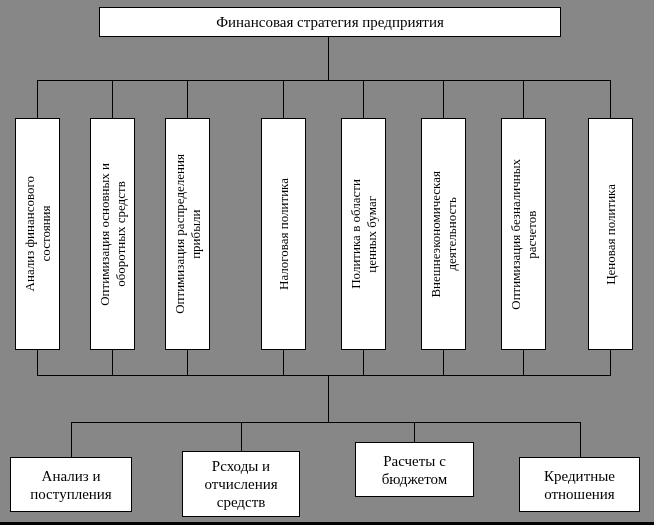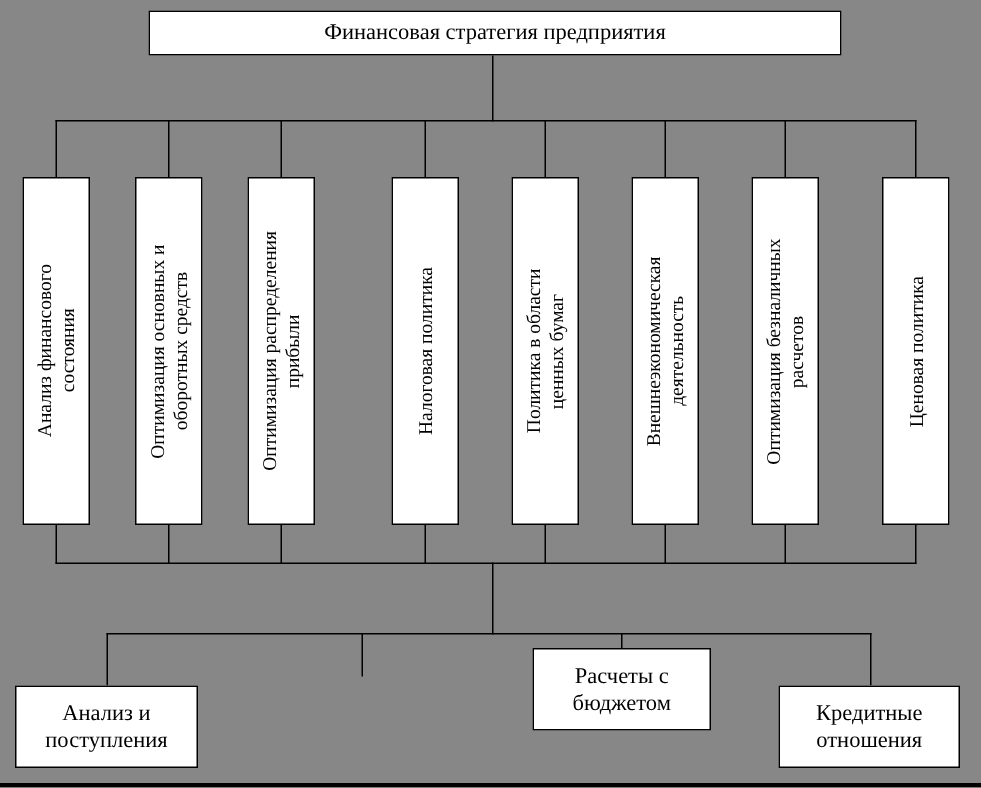--- a/index.html
+++ b/index.html
@@ -108,21 +108,26 @@
 
   <div class="line" style="left:71px;top:422px;width:1px;height:35px;"></div>
   <div class="line" style="left:241px;top:422px;width:1px;height:29px;"></div>
   <div class="line" style="left:414px;top:422px;width:1px;height:35px;"></div>
   <div class="line" style="left:580px;top:422px;width:1px;height:35px;"></div>
 
   <div class="box bbox" style="left:10px;top:457px;width:122px;height:55px;">
     <span>Анализ и
 поступления</span>
   </div>
-  <div class="box bbox" style="left:355px;top:432px;width:119px;height:55px;">
+  <div class="box bbox" style="left:182px;top:451px;width:118px;height:66px;">
+    <span>Рсходы и
+отчисления
+средств</span>
+  </div>
+  <div class="box bbox" style="left:355px;top:442px;width:119px;height:55px;">
     <span>Расчеты с
 бюджетом</span>
   </div>
   <div class="box bbox" style="left:519px;top:457px;width:121px;height:55px;">
     <span>Кредитные
 отношения</span>
   </div>
 
   <div class="bottom-edge"></div>
 </div>

